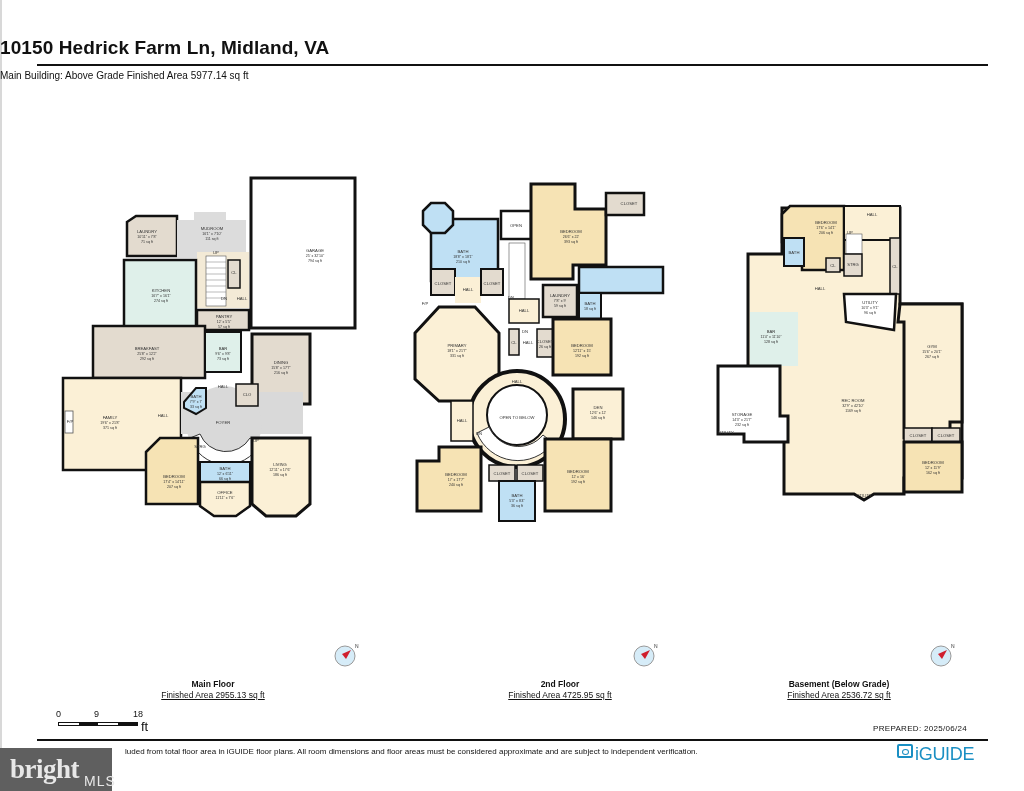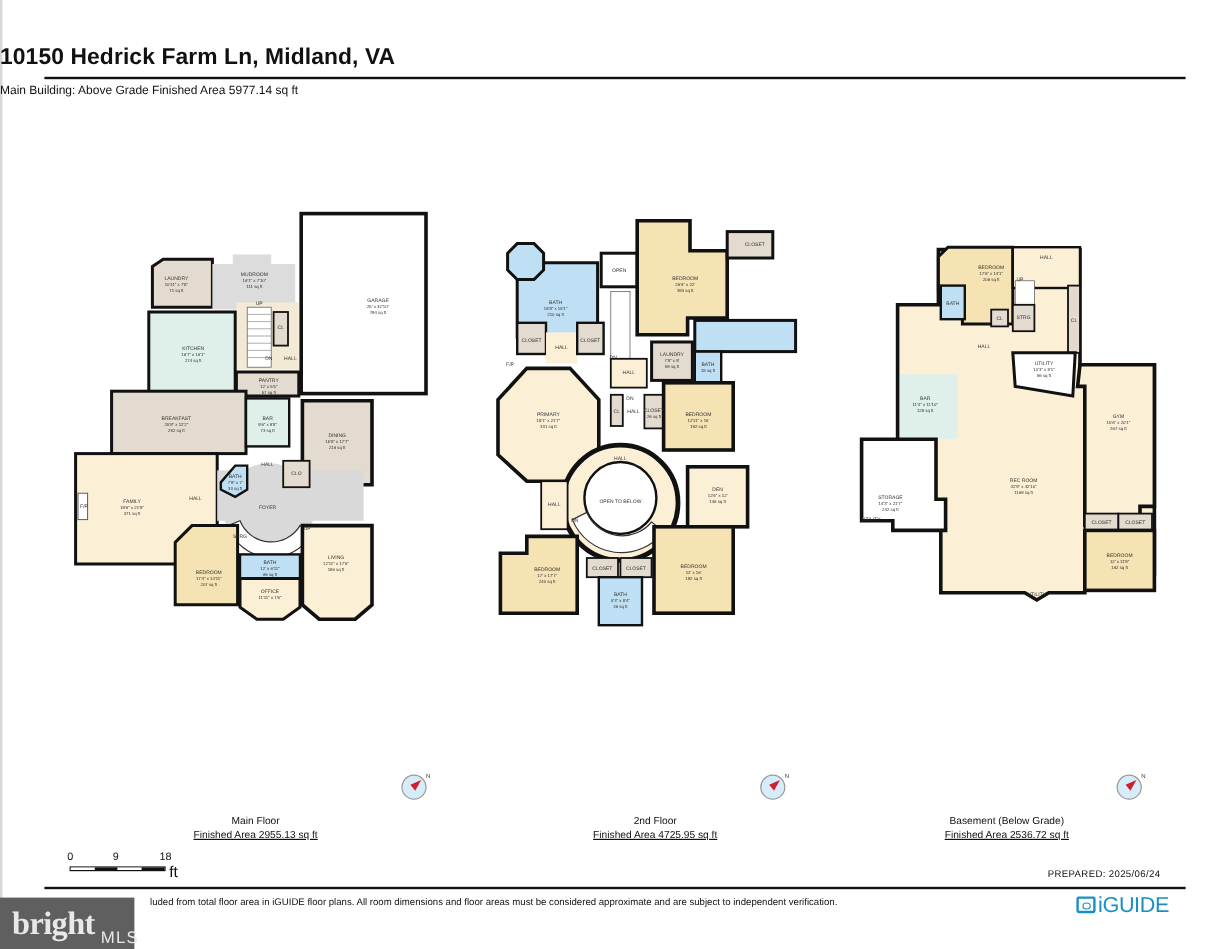--- a/index.html
+++ b/index.html
@@ -8,34 +8,34 @@
   .left-edge { position: absolute; left: 0; top: 0; width: 2px; height: 791px; background: #d8d8d8; }
   .title { position: absolute; left: 0; width: 1024px; top: 37px; text-align: left; font-size: 19px; font-weight: bold; letter-spacing: 0.1px; }
   .title-rule { position: absolute; left: 37px; top: 64px; width: 951px; height: 2px; background: #111; }
   .subtitle { position: absolute; left: 0; width: 1024px; top: 70px; text-align: left; font-size: 10px; }
   .plan { position: absolute; }
   .plan svg { display: block; overflow: visible; }
   .room-label { font-family: "Liberation Sans", sans-serif; font-size: 4.2px; fill: #333; text-anchor: middle; }
   .room-sub { font-family: "Liberation Sans", sans-serif; font-size: 3.6px; fill: #333; text-anchor: middle; }
   .compass { position: absolute; width: 26px; height: 26px; }
   .floor-caption { position: absolute; text-align: center; width: 220px; font-size: 8.5px; line-height: 11px; }
-  .floor-caption .fname { font-weight: normal; display: block; }
+  .floor-caption .fname { font-weight: bold; display: block; }
   .floor-caption .farea { display: block; text-decoration: underline; }
   .scale { position: absolute; left: 56px; top: 709px; width: 110px; height: 26px; }
   .scale .ticks { position: absolute; top: 0; left: 0; width: 100%; font-size: 9px; }
   .scale .ticks span { position: absolute; top: 0; }
   .scale .bar { position: absolute; top: 13px; left: 2px; width: 80px; height: 4px; border: 1px solid #111; display: flex; }
   .scale .bar div { flex: 1; height: 100%; }
   .scale .bar div:nth-child(odd) { background: #fff; }
   .scale .bar div:nth-child(even) { background: #111; }
   .scale .unit { position: absolute; left: 85px; top: 10px; font-size: 13px; }
   .prepared { position: absolute; right: 57px; top: 724px; font-size: 8px; letter-spacing: 0.3px; }
   .bottom-rule { position: absolute; left: 37px; top: 739px; width: 951px; height: 2px; background: #111; }
   .disclaimer { position: absolute; left: 125px; top: 747px; font-size: 8px; white-space: nowrap; }
-  .iguide { position: absolute; left: 897px; top: 744px; height: 20px; display: flex; align-items: center; color: #1a8fc3; font-size: 18px; letter-spacing: -0.3px; }
+  .iguide { position: absolute; left: 897px; top: 744px; height: 20px; display: flex; color: #1a8fc3; font-size: 18px; letter-spacing: -0.3px; }
   .iguide .box { width: 16px; height: 14px; border: 2px solid #1a8fc3; border-radius: 2px; margin-right: 2px; position: relative; }
   .iguide .box:after { content: ""; position: absolute; left: 3px; top: 3px; width: 5px; height: 4px; border: 1.5px solid #1a8fc3; border-radius: 50%; }
   .bright { position: absolute; left: 0; top: 748px; width: 112px; height: 43px; background: #5f5f5f; color: #e8e8e8; display: flex; align-items: center; padding-left: 10px; }
   .bright .b1 { font-family: "Liberation Serif", serif; font-size: 27px; font-weight: bold; letter-spacing: -0.5px; }
   .bright .b2 { font-family: "Liberation Sans", sans-serif; font-size: 14px; margin-left: 5px; margin-top: 22px; letter-spacing: 1px; }
 </style>
 </head>
 <body>
 
 <div class="left-edge"></div>
@@ -332,21 +332,21 @@
     <circle cx="12" cy="14" r="10" fill="#d6ecf8" stroke="#999" stroke-width="1"></circle>
     <polygon points="18,8 9,12 13,17" fill="#d01f2e"></polygon>
     <text x="22" y="6" font-size="5" fill="#333" font-family="Liberation Sans, sans-serif">N</text>
   </svg>
 </div>
 
 <div class="floor-caption" style="left:103px; top:679px;">
   <span class="fname">Main Floor</span>
   <span class="farea">Finished Area 2955.13 sq ft</span>
 </div>
-<div class="floor-caption" style="left:436px; top:679px;text-align:center;">
+<div class="floor-caption" style="left:450px; top:679px;text-align:center;">
   <span class="fname">2nd Floor</span>
   <span class="farea">Finished Area 4725.95 sq ft</span>
 </div>
 <div class="floor-caption" style="left:729px; top:679px;">
   <span class="fname">Basement (Below Grade)</span>
   <span class="farea">Finished Area 2536.72 sq ft</span>
 </div>
 
 <div class="scale">
   <div class="ticks">

